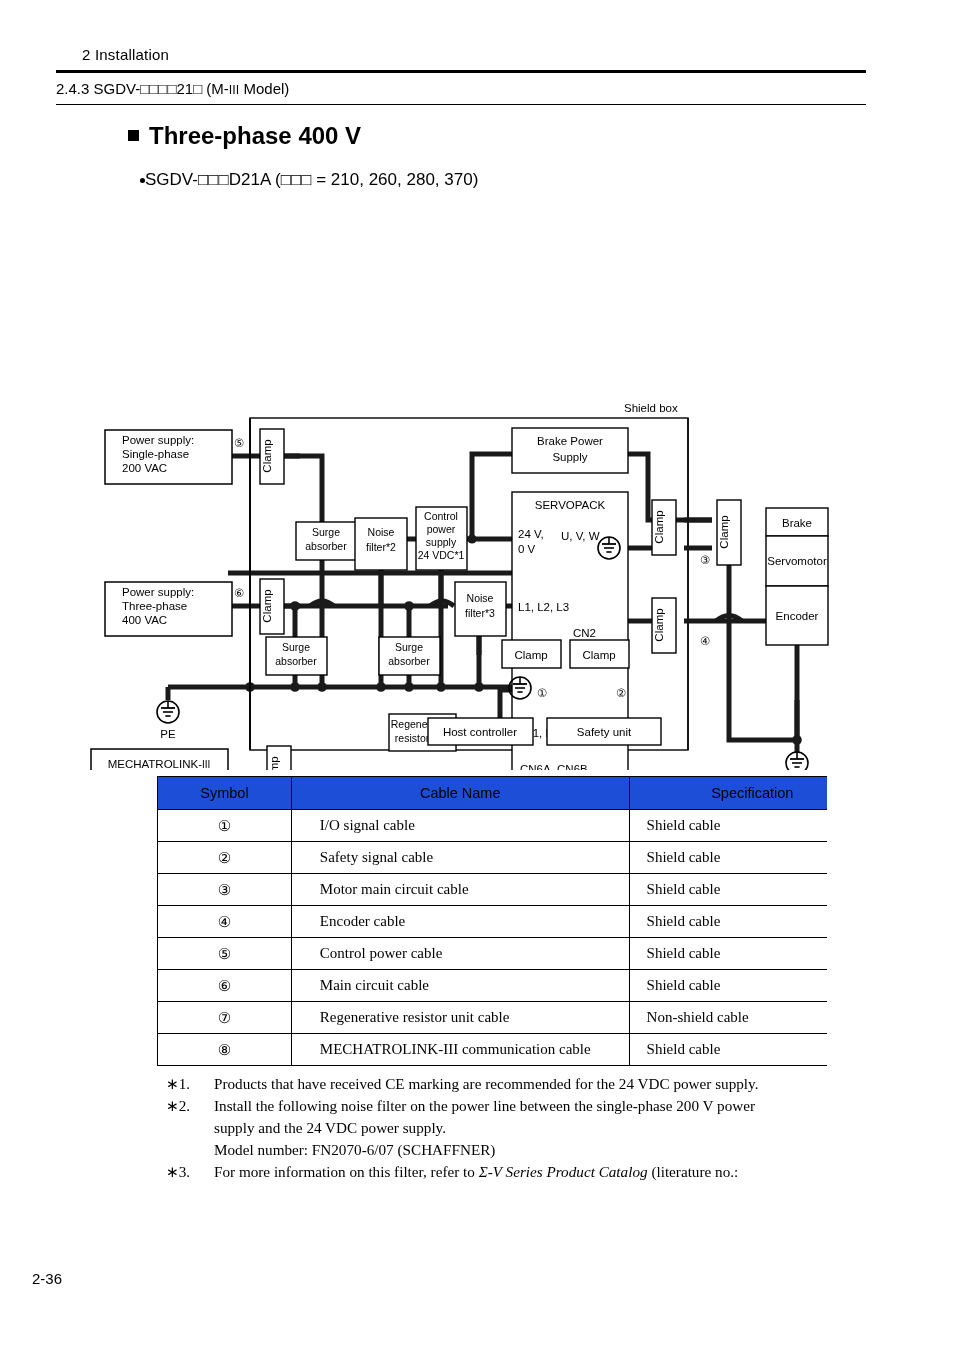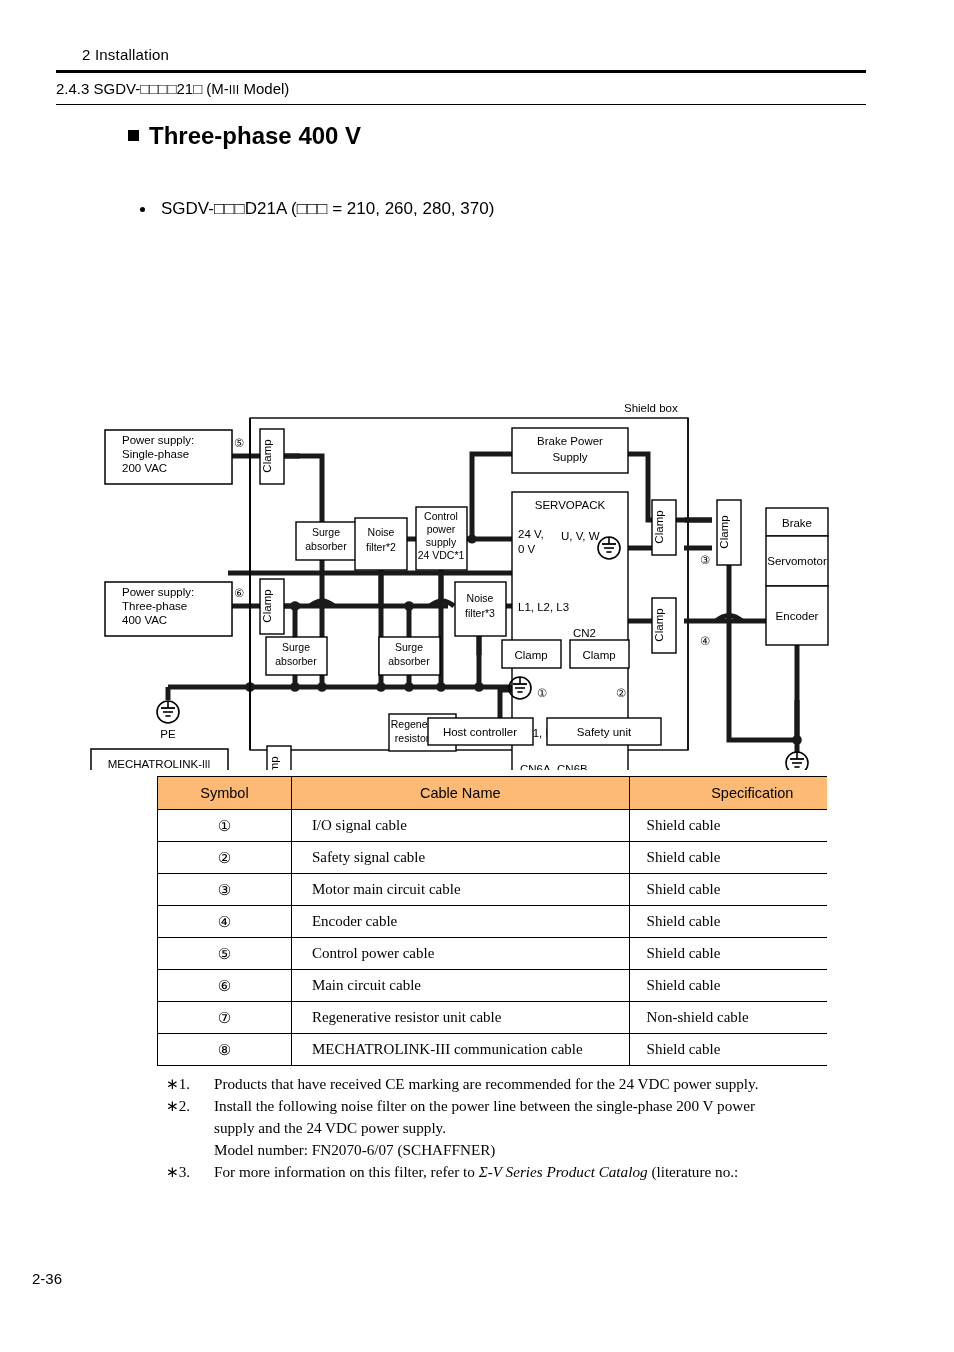--- a/index.html
+++ b/index.html
@@ -40,21 +40,21 @@
     font-size: 24px; font-weight: bold;
     display: flex; align-items: center; gap: 10px;
   }
   #block-title .bullet-square {
     display: inline-block; width: 11px; height: 11px; background: #000;
     margin-bottom: 2px;
   }
   #model-line {
     position: absolute; left: 140px; top: 170px;
     font-size: 17px;
-    display: flex; align-items: center; gap: 16px; margin-top: 29px;
+    display: flex; align-items: center; gap: 0;
   }
   #model-line .bullet-dot {
     display: inline-block; width: 5px; height: 5px; background: #000;
     border-radius: 50%;
   }
 
   
   #diagram {
     position: absolute; left: 0px; top: 200px; width: 766px; height: 570px;
   }
@@ -74,38 +74,38 @@
     width: 670px;
     border-collapse: collapse;
   }
   #cable-table th, #cable-table td {
     border: 1px solid #000;
     padding: 0;
     height: 32px;
     vertical-align: middle;
   }
   #cable-table thead th {
-    background: #fdba74;
+    background: #1d4ed8;
     font-family: "Liberation Sans", sans-serif;
     font-size: 14.5px;
     font-weight: normal;
     text-align: center;
     height: 33px;
   }
   #cable-table tbody td {
     font-family: "Liberation Serif", serif;
     font-size: 15px;
   }
   #cable-table td.col-sym {
     text-align: center; width: 134px;
     font-family: "Liberation Serif", serif;
     font-size: 15px;
   }
   #cable-table td.col-name {
-    padding-left: 20px; width: 338px;
+    padding-left: 28px; width: 338px;
   }
   #cable-table td.col-spec {
     padding-left: 17px; width: 198px;
     border-right: none;
   }
   #cable-table th.col-spec-h { border-right: none; padding-left: 48px; }
 
   
   #footnotes {
     position: absolute; left: 166px; top: 1073px; width: 720px;

